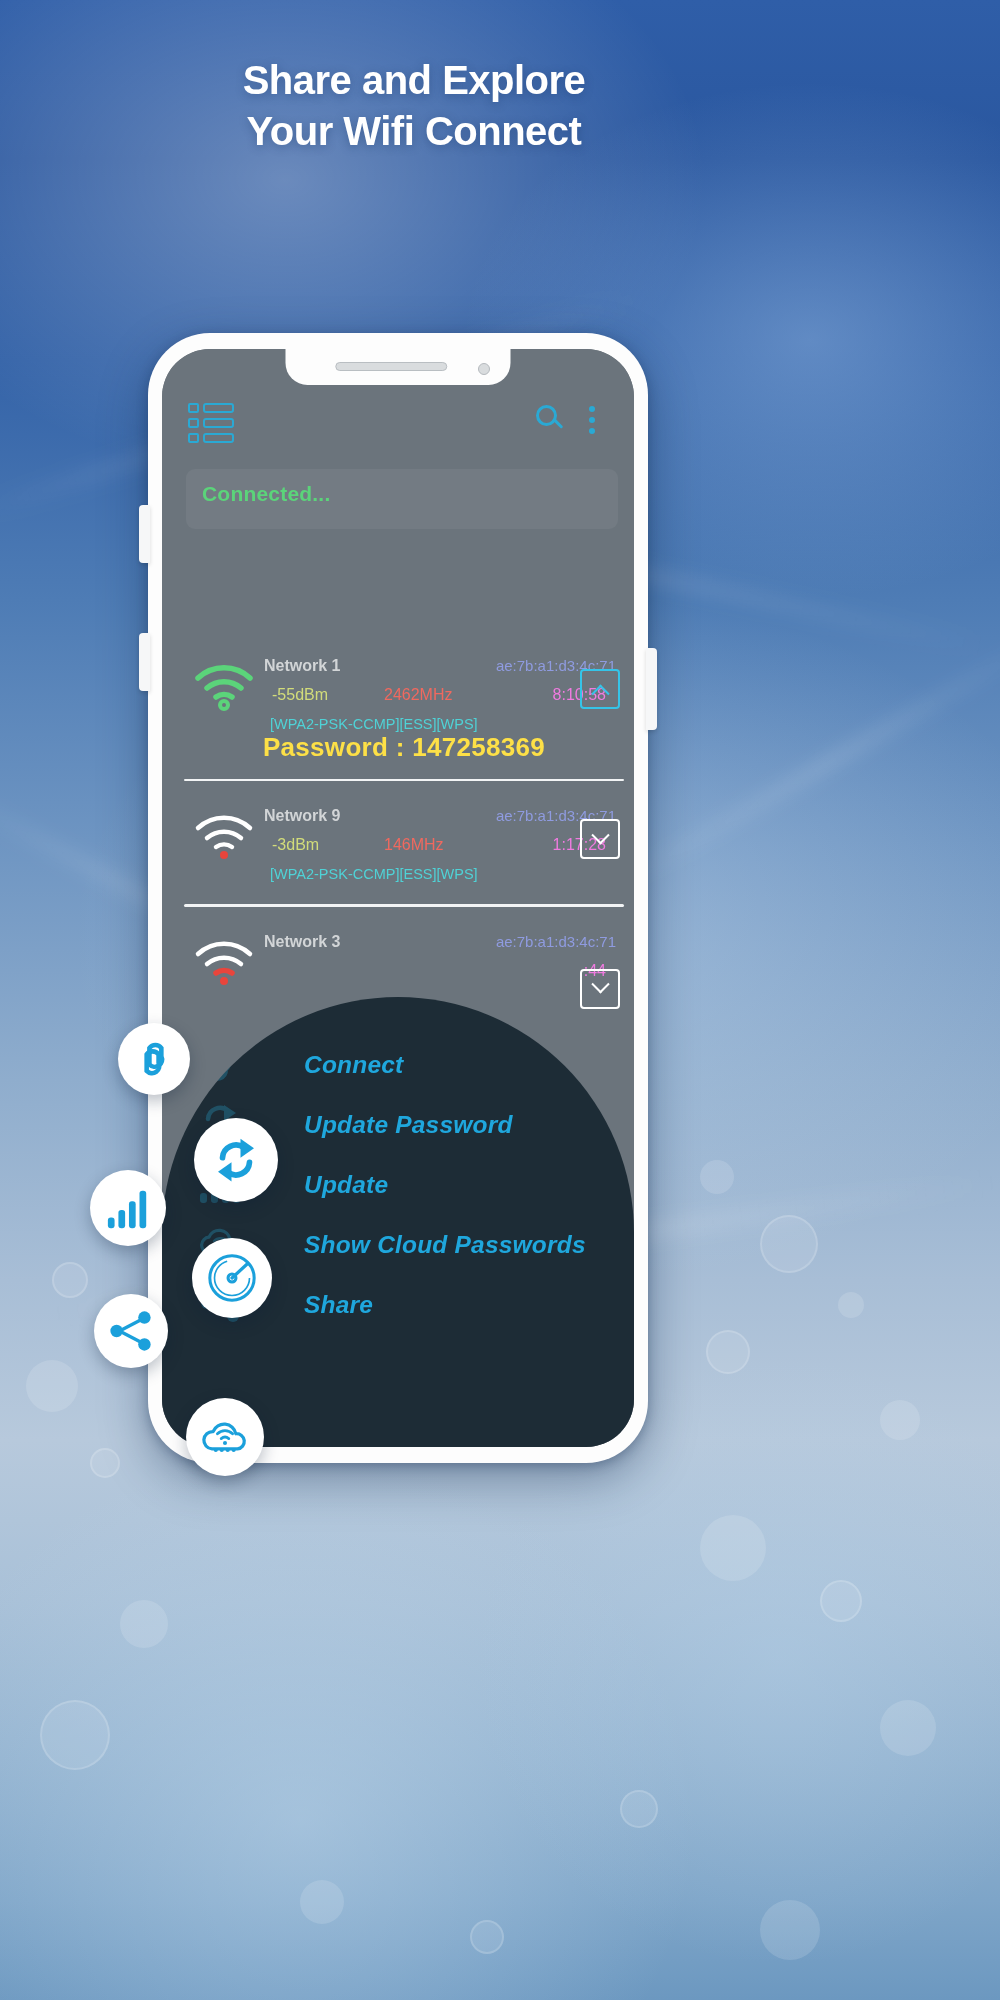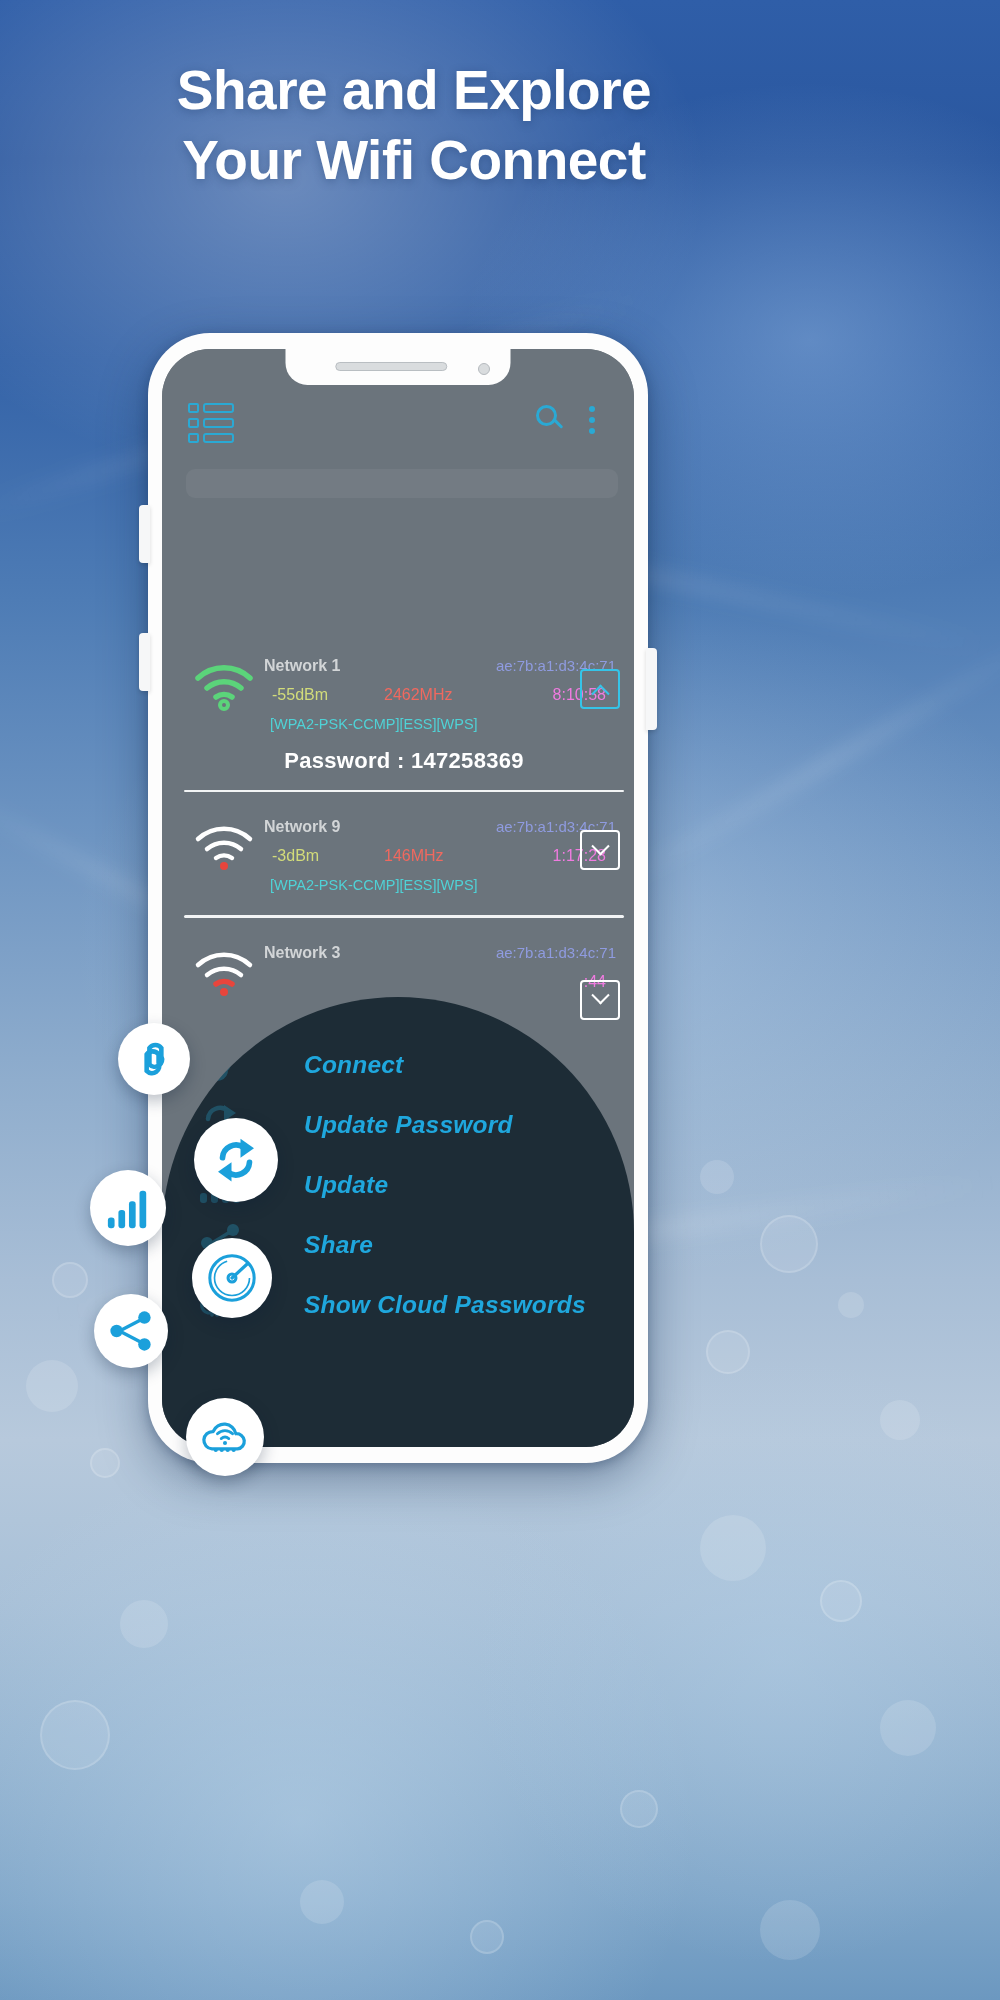--- a/index.html
+++ b/index.html
@@ -45,21 +45,21 @@
     position:absolute; background:linear-gradient(90deg, rgba(255,255,255,0), rgba(255,255,255,.20), rgba(255,255,255,0));
     filter:blur(9px);
   }
   .bubble { position:absolute; border-radius:50%; background:rgba(255,255,255,.14); filter:blur(.6px); }
   .bubble.r { background:rgba(255,255,255,.10); border:2px solid rgba(255,255,255,.16); }
 
   
   .headline {
     position:absolute; top:55px; left:0; width:828px;
     text-align:center; color:#ffffff;
-    font-weight:bold; font-size:55px; line-height:1.28;
+    font-weight:bold; font-size:40px; line-height:1.28;
     letter-spacing:-0.5px;
     text-shadow:0 2px 10px rgba(20,50,95,.35);
   }
   .headline .l2 { display:block; }
 
   
   .phone {
     position:absolute; left:148px; top:333px;
     width:500px; height:1130px;
     background:#fdfdfd;
@@ -141,21 +141,21 @@
     width:40px; height:40px; border:2px solid #ffffff; border-radius:4px;
     display:flex; align-items:center; justify-content:center;
   }
   .chev.on { border-color:#35c4e8; }
   .chev i {
     display:block; width:13px; height:13px;
     border-right:2.6px solid #ffffff; border-bottom:2.6px solid #ffffff;
     transform:rotate(45deg) translate(-3px,-3px);
   }
   .chev.on i { border-color:#35c4e8; transform:rotate(225deg) translate(-3px,-3px); }
-  .pw { text-align:center; color:#ffffff; font-size:22px; font-weight:bold; margin-top:16px; letter-spacing:.3px; }
+  .pw { text-align:center; color:#fde047; font-size:26px; font-weight:bold; letter-spacing:.3px; }
   .divider { height:2.4px; background:#f2f4f5; margin-top:16px; border-radius:2px; }
 
   
   .menu {
     position:absolute; left:0; bottom:0; width:100%; height:450px;
     background:#1d2c36;
     border-radius:260px 260px 0 0;
     overflow:hidden; z-index:8;
   }
   .menu-inner { position:absolute; left:0; top:38px; width:100%;font-style:italic; }
@@ -246,20 +246,21 @@
             <span class="hand"></span>
         </div>
         <div class="ic-more">
           <i></i>
             <i></i>
             <i></i>
         </div>
       </div>
 
       <div class="info-card">
+        <div class="info-title">Connected...</div>
       </div>
 
       <div class="netlist">
 
         <div class="net">
           <div class="net-top">
             <div class="wifi-ic">
               <svg class="wifi-svg" width="62" height="52" viewBox="0 0 62 52">
                 <path d="M5 19 A38 38 0 0 1 57 19" fill="none" stroke="#5bd47a" stroke-width="5.5" stroke-linecap="round"></path>
                 <path d="M14 29 A26 26 0 0 1 48 29" fill="none" stroke="#5bd47a" stroke-width="5.5" stroke-linecap="round"></path>
@@ -384,52 +385,52 @@
                 </g>
               </svg>
             </span>
             <span class="mlabel">Update</span>
           </div>
 
 
           <div class="mrow">
             <span class="ghost">
               <svg width="48" height="48" viewBox="0 0 48 48">
-                <g stroke="#2aa9d4" stroke-width="3.4" fill="none">
-                  <line x1="16" y1="24" x2="34" y2="13"></line>
-                  <line x1="16" y1="24" x2="34" y2="35"></line>
-                </g>
-                <g fill="#2aa9d4">
-                  <circle cx="11" cy="24" r="6"></circle>
-                  <circle cx="37" cy="11" r="6"></circle>
-                  <circle cx="37" cy="37" r="6"></circle>
-                </g>
-              </svg>
-            </span>
-            <span class="mlabel">Share</span>
-          </div>
-
-          <div class="mrow">
-            <span class="ghost">
-              <svg width="48" height="48" viewBox="0 0 48 48">
                 <path d="M12 34 a8 8 0 0 1 1 -15.8 a11 11 0 0 1 21 2 a7 7 0 0 1 1.5 13.8 z" fill="none" stroke="#2aa9d4" stroke-width="3.2" stroke-linejoin="round"></path>
                 <g fill="none" stroke="#2aa9d4" stroke-width="2.4" stroke-linecap="round">
                   <path d="M18 22 a9 9 0 0 1 13 0"></path>
                   <path d="M21 26 a5 5 0 0 1 7 0"></path>
                 </g>
                 <circle cx="24.5" cy="29.5" r="1.8" fill="#2aa9d4"></circle>
                 <g fill="#2aa9d4">
                   <circle cx="16" cy="36" r="1.8"></circle>
                     <circle cx="21" cy="36" r="1.8"></circle>
                   <circle cx="26" cy="36" r="1.8"></circle>
                     <circle cx="31" cy="36" r="1.8"></circle>
                 </g>
               </svg>
             </span>
             <span class="mlabel">Show Cloud Passwords</span>
+          </div>
+
+          <div class="mrow">
+            <span class="ghost">
+              <svg width="48" height="48" viewBox="0 0 48 48">
+                <g stroke="#2aa9d4" stroke-width="3.4" fill="none">
+                  <line x1="16" y1="24" x2="34" y2="13"></line>
+                  <line x1="16" y1="24" x2="34" y2="35"></line>
+                </g>
+                <g fill="#2aa9d4">
+                  <circle cx="11" cy="24" r="6"></circle>
+                  <circle cx="37" cy="11" r="6"></circle>
+                  <circle cx="37" cy="37" r="6"></circle>
+                </g>
+              </svg>
+            </span>
+            <span class="mlabel">Share</span>
           </div>
 
         </div>
       </div>
 
     </div>
   </div>
 </div>
 
 <div class="fab" style="left:118px;top:1023px;width:72px;height:72px;">

